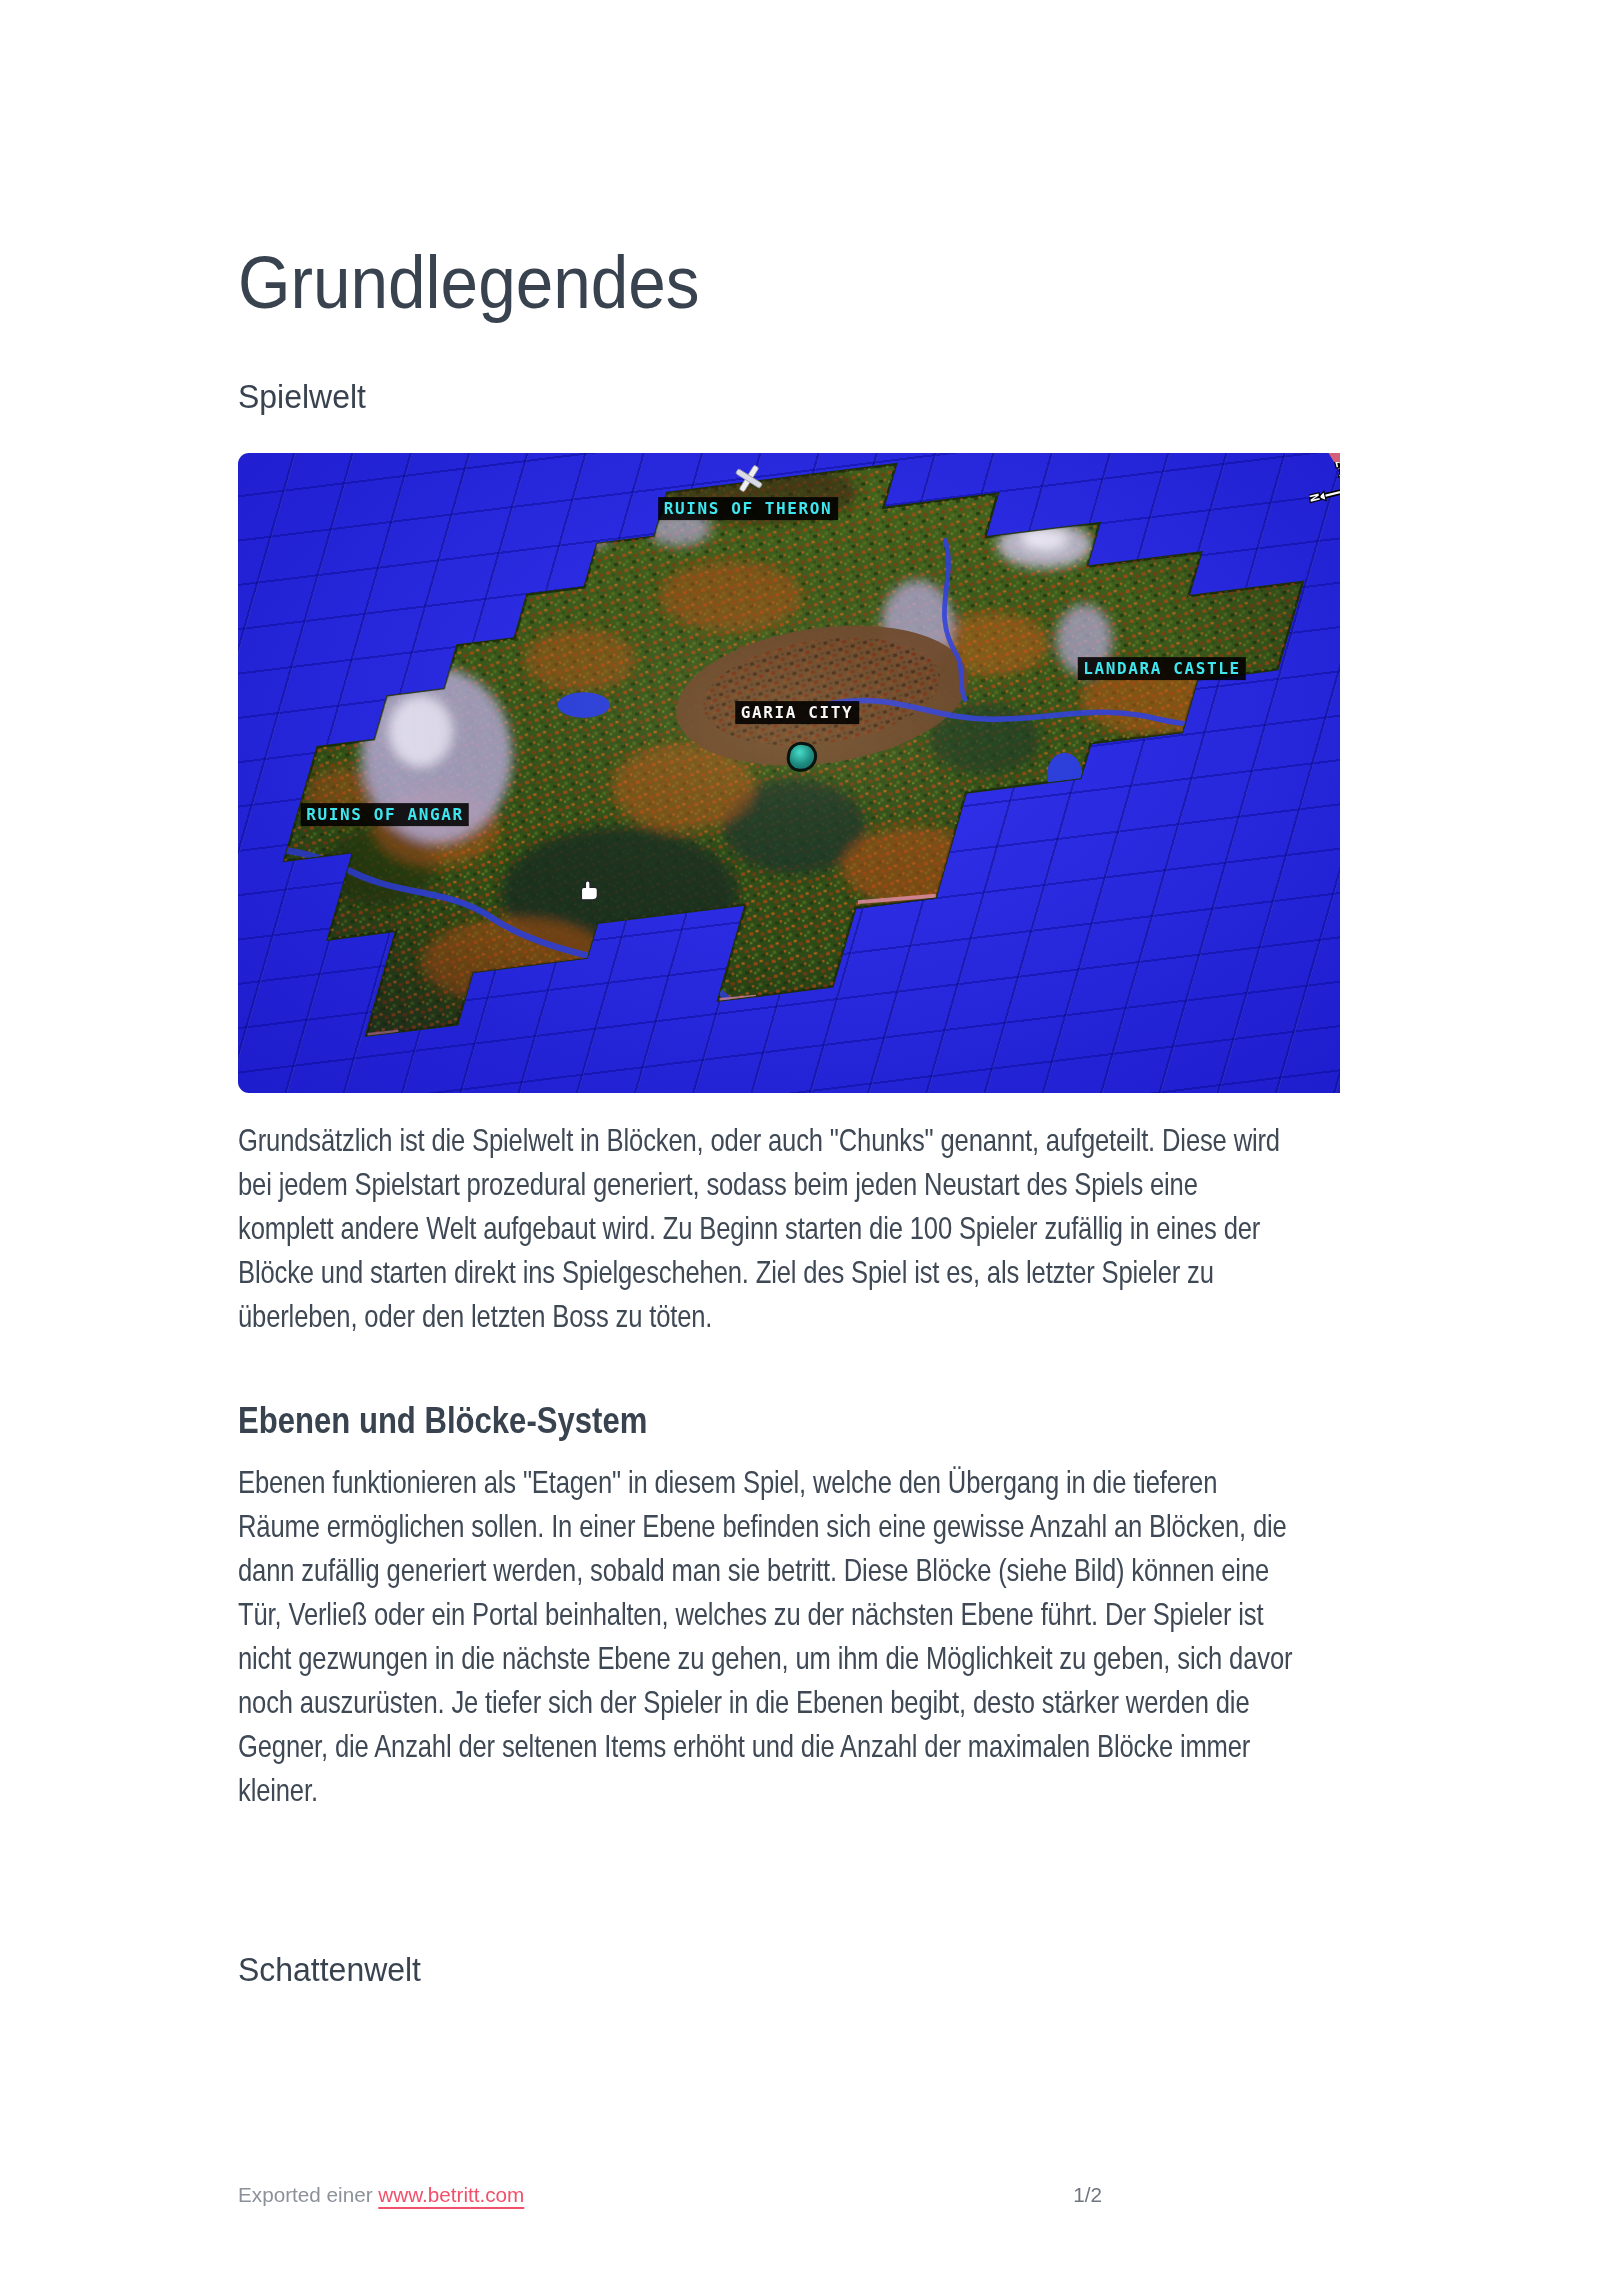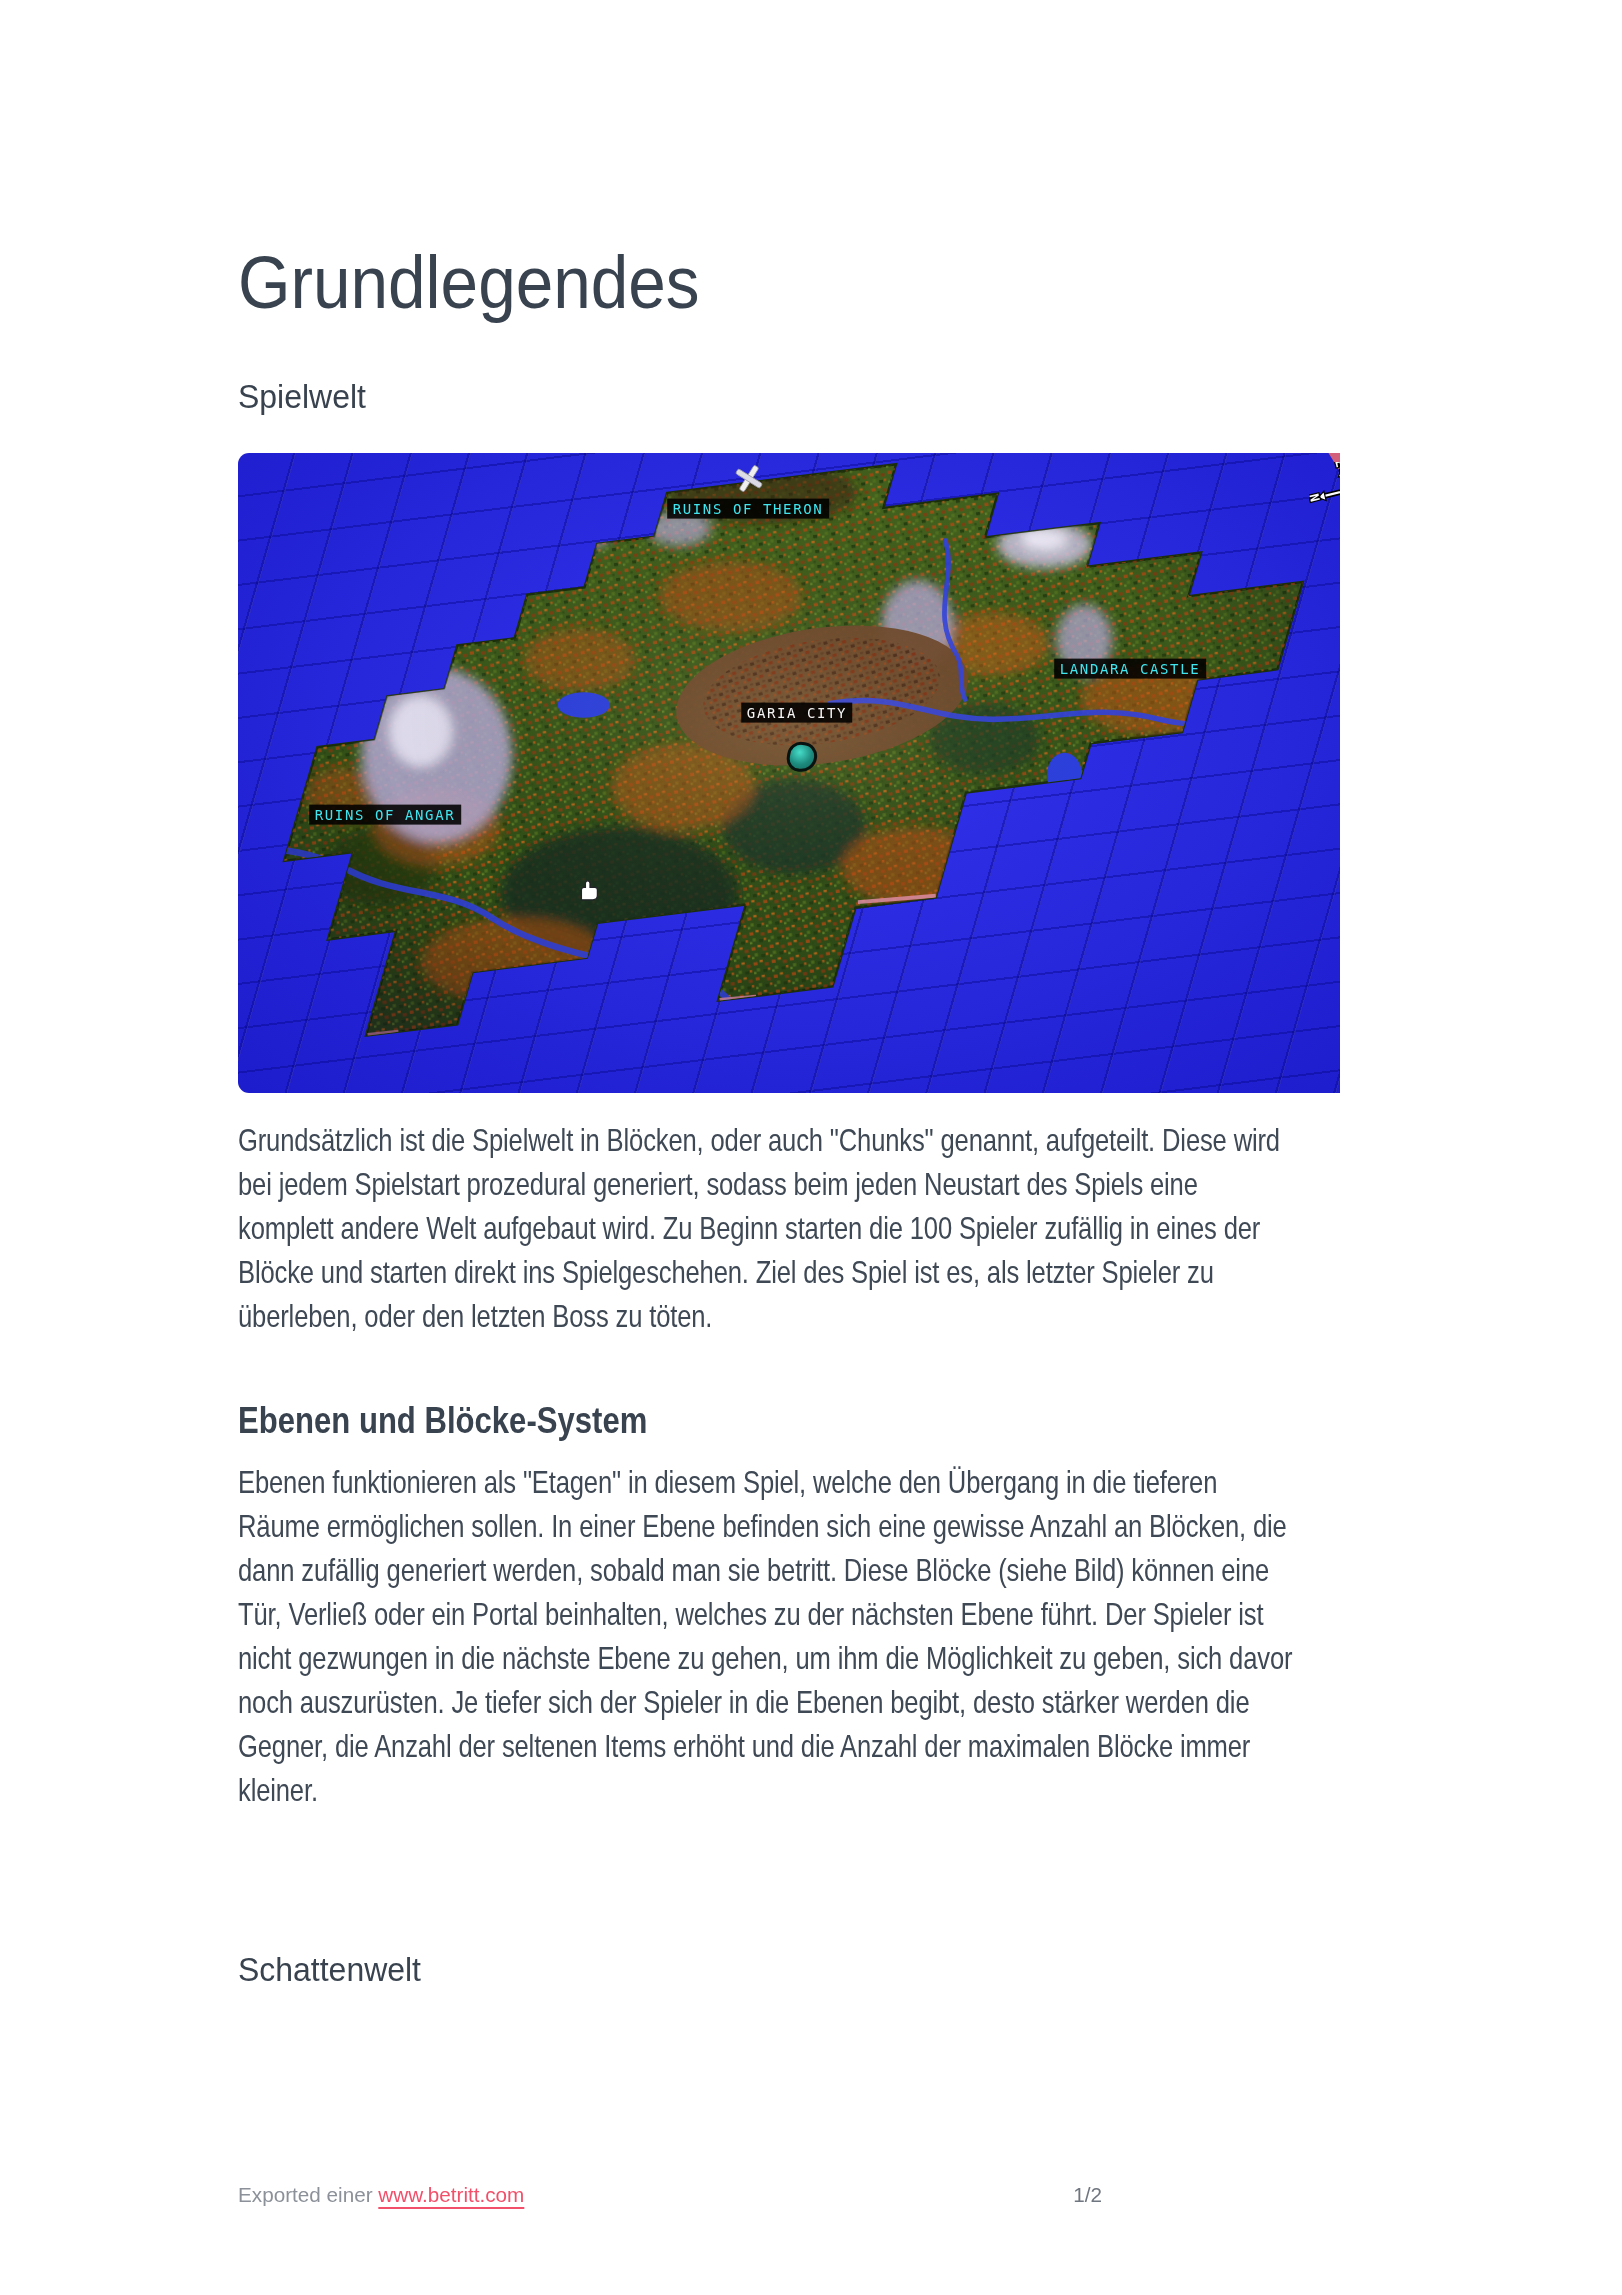--- a/index.html
+++ b/index.html
@@ -28,21 +28,21 @@
        background-image:
          repeating-linear-gradient(106deg, rgba(140,140,255,0) 0 55px, rgba(150,150,255,.16) 55px 56px),
          repeating-linear-gradient(106deg, rgba(0,0,110,0) 0 53px, rgba(0,0,120,.34) 53px 56px),
          repeating-linear-gradient(173deg, rgba(0,0,110,0) 0 42px, rgba(0,0,120,.34) 42px 44px),
          radial-gradient(ellipse at 50% 42%, rgba(120,120,255,.20) 0%, rgba(0,0,70,.18) 100%);}
   .map-corner{position:absolute;top:0;right:0;width:143px;height:103px;background:#d2607b;
        clip-path:polygon(61% 0,100% 0,100% 86%);}
   .island-svg{position:absolute;left:0;top:0;}
 
   .maplabel{position:absolute;transform:translate(-50%,-50%);
-       font-family:"DejaVu Sans Mono",monospace;font-weight:normal;font-size:14px;letter-spacing:1.6px;
+       font-family:"DejaVu Sans Mono",monospace;font-weight:bold;font-size:16px;letter-spacing:1.6px;
        background:rgba(0,0,0,.88);color:#3fe6ef;padding:2.4px 5.6px;white-space:nowrap;}
   .maplabel.white{color:#f7f7f7;}
 
   .marker{position:absolute;width:24px;height:24px;border-radius:50% 50% 58% 46%;
        background:radial-gradient(circle at 38% 32%, #46dcc8 0%, #1d8a7e 55%, #11655c 100%);
        border:3.2px solid #061310;transform:translate(-50%,-50%) rotate(8deg);}
   .cursor{position:absolute;transform:translate(-40%,-30%);}
   .compass{position:absolute;}
 
   
@@ -170,21 +170,21 @@
         </g>
 
         <g class="wm" transform="translate(643,32) rotate(32)">
           <rect x="-3.5" y="-18" width="7" height="36" rx="2.5" fill="#efefef" stroke="#9a9aa8" stroke-width="1"></rect>
           <rect x="-18" y="-3.5" width="36" height="7" rx="2.5" fill="#dcdce6" stroke="#9a9aa8" stroke-width="1"></rect>
         </g>
       </svg>
 
       <div class="maplabel" style="left:510px;top:56px">RUINS OF THERON</div>
       <div class="maplabel white" style="left:559px;top:260px">GARIA CITY</div>
-      <div class="maplabel" style="left:892px;top:216px">LANDARA CASTLE</div>
+      <div class="maplabel" style="left:924px;top:216px">LANDARA CASTLE</div>
       <div class="maplabel" style="left:147px;top:362px">RUINS OF ANGAR</div>
 
       <div class="marker" style="left:564px;top:304px"></div>
 
       <svg class="cursor" style="left:348px;top:433px" width="24" height="24" viewBox="0 0 24 24">
         <path d="M5 21 L5 11 Q5 8.5 7.5 8.5 L9 8.5 L9 4.5 Q9 2 11.3 2 Q13.6 2 13.6 4.5 L13.6 8.5 L18.5 8.5 Q21 8.5 21 11 L21 16.5 Q21 21 16.5 21 Z" fill="#ffffff" stroke="#23232a" stroke-width="1.3"></path>
       </svg>
 
       <svg class="compass" style="left:1071px;top:9.5px" width="75" height="57" viewBox="0 0 94 72">
         <g transform="rotate(-14 47 36)">

